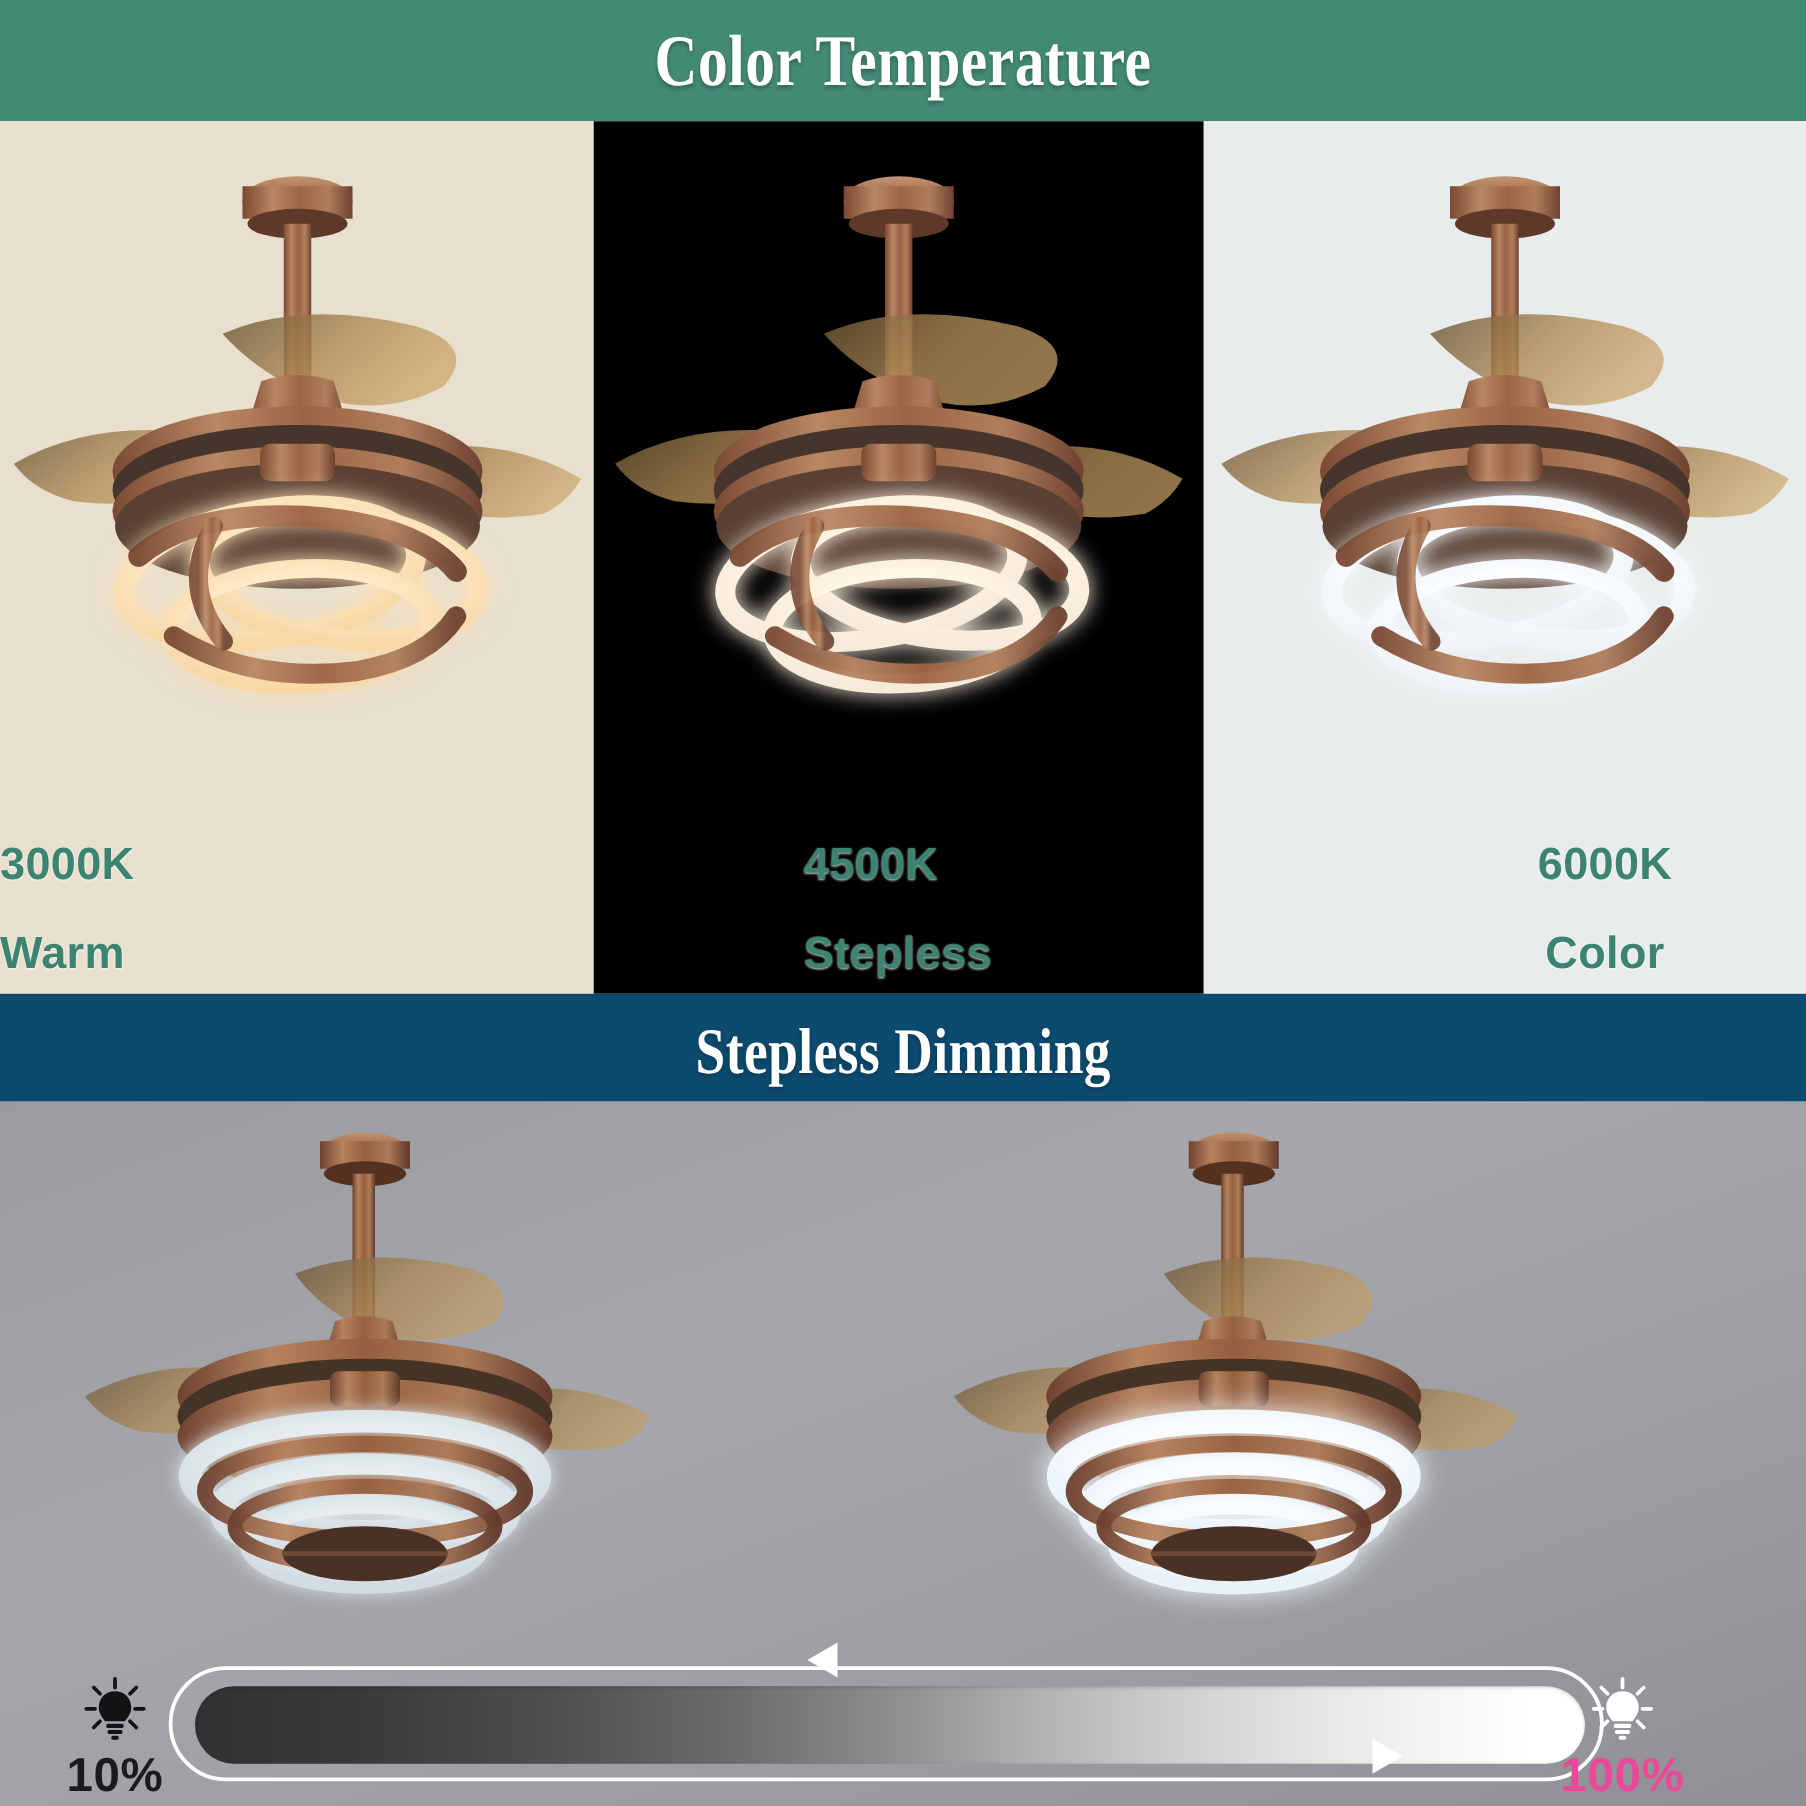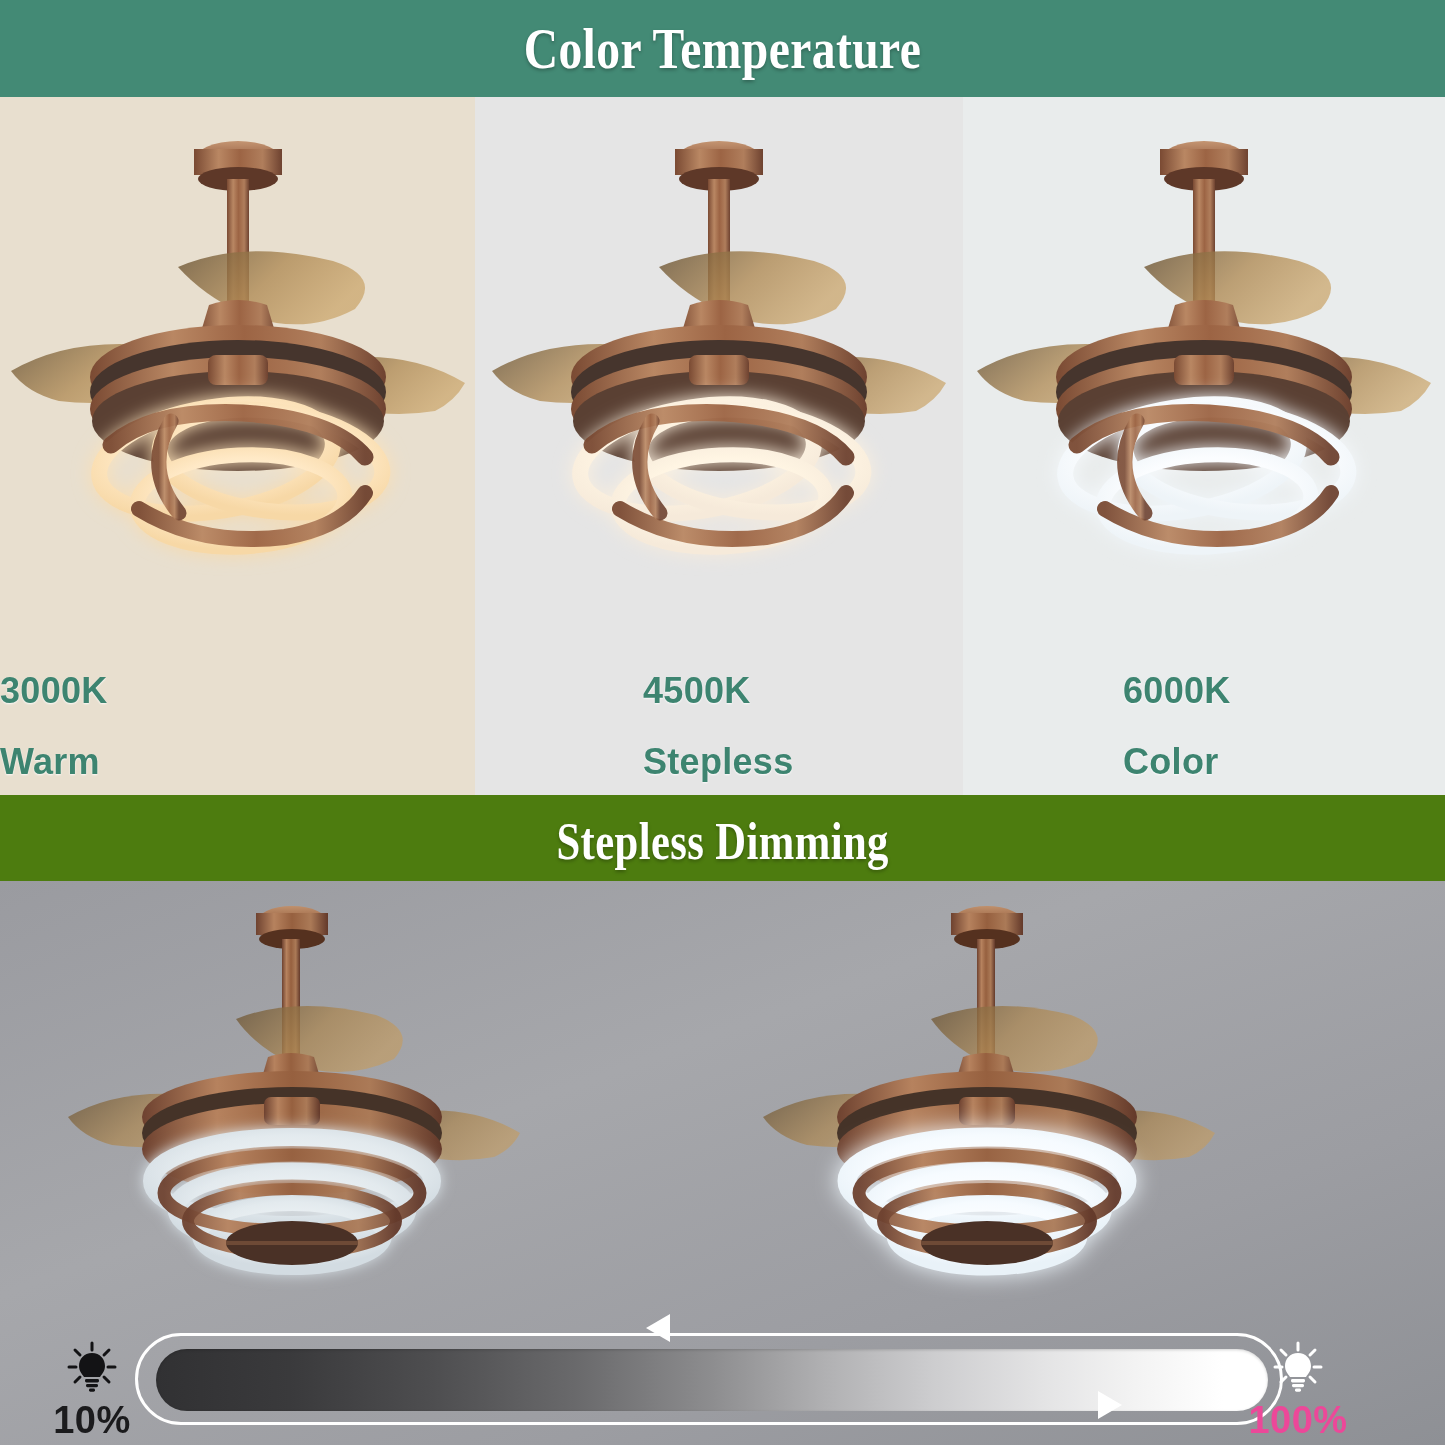--- a/index.html
+++ b/index.html
@@ -10,45 +10,45 @@
 
   
   .banner {
     position:absolute; left:0; width:1445px;
     display:flex; align-items:center; justify-content:center;
     font-family:"Liberation Serif", serif;
     font-weight:700; color:#ffffff; letter-spacing:0.5px;
     text-shadow:0 2px 4px rgba(0,0,0,0.28);
   }
   #banner-top    { top:0;   height:97px;  background:#438a75; font-size:58px; }
-  #banner-middle { top:795px; height:92px; background:#4d7c0f; font-size:52px; }
+  #banner-middle { top:795px; height:92px; background:#0c4a6e; font-size:52px; }
   .banner-title { transform:scaleX(0.82); transform-origin:center; white-space:nowrap; }
 
   
   #ct-section {
     position:absolute; top:97px; left:0; width:1445px; height:698px;
     display:flex;
   }
   .ct-panel { position:relative; height:100%; overflow:hidden; }
   #ct-panel-0 { width:475px; background:#e8dfcf; }
-  #ct-panel-1 { width:488px; background:#e5e5e5; }
+  #ct-panel-1 { width:488px; background:#000000; }
   #ct-panel-2 { width:482px; background:#e9ecec; }
 
   .ct-caption {
     position:absolute; left:0; right:0; top:572px;
     text-align:center; color:#3d8470;
     font-weight:700; font-size:36px; line-height:1.20;
     text-shadow:0 1px 2px rgba(255,255,255,0.85);
     letter-spacing:0.3px;
   }
   .ct-caption .k   { display:block; }
   .ct-caption .nm  { display:block;margin-top:28px; }
   #ct-panel-0 .ct-caption { text-align:left; }
   #ct-panel-1 .ct-caption { text-align:left; padding-left:168px; }
-  #ct-panel-2 .ct-caption { text-align:left; padding-left:160px; }
+  #ct-panel-2 .ct-caption { text-align:center; padding-left:160px; }
 
   
   .fan-wrap { position:absolute; left:50%; transform:translateX(-50%); }
   #fan-ct-0 { top:12px;  width:470px; height:560px; }
   #fan-ct-1 { top:12px;  width:470px; height:560px; }
   #fan-ct-2 { top:12px;  width:470px; height:560px; }
 
   
   #dim-section {
     position:absolute; top:881px; left:0; width:1445px; height:564px;

